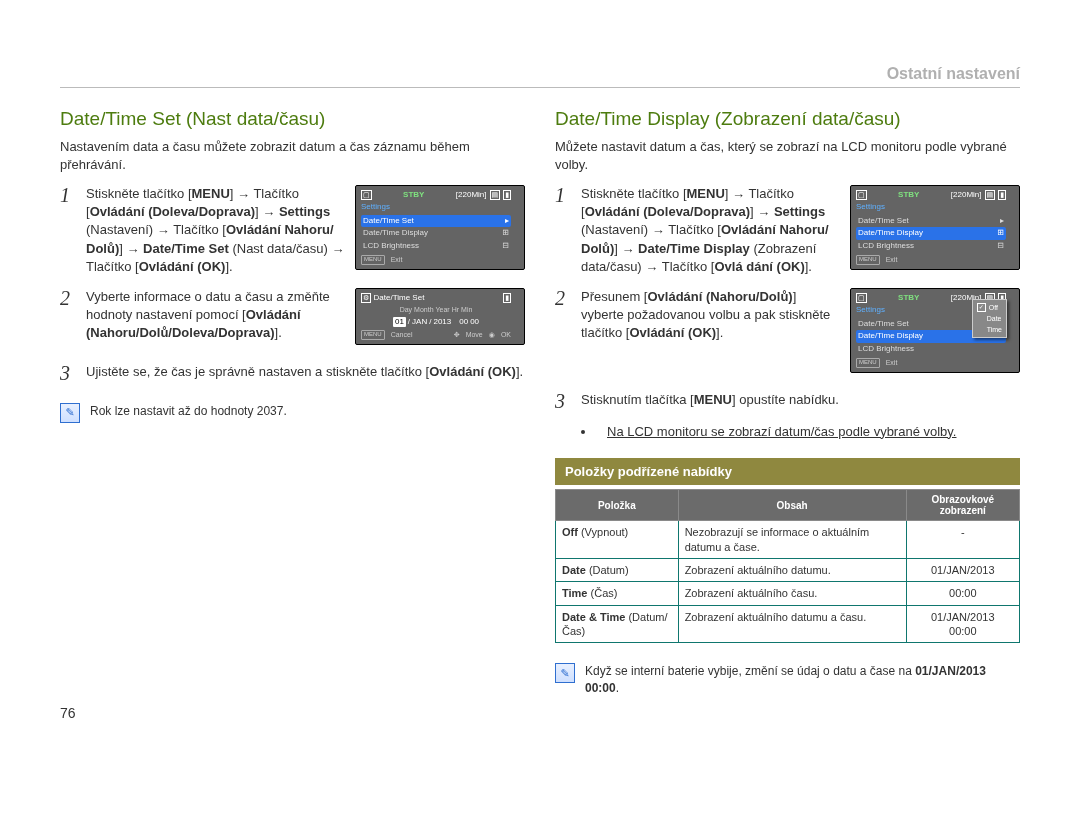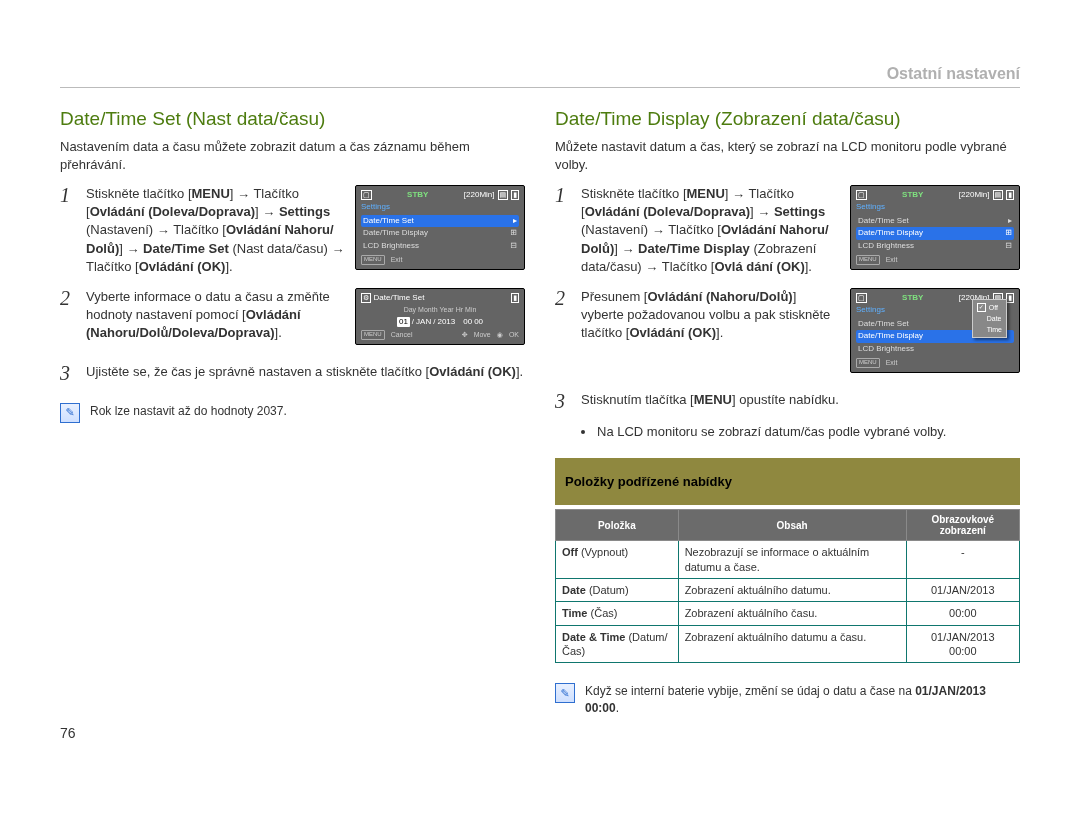--- a/index.html
+++ b/index.html
@@ -70,21 +70,21 @@
     width: 170px;
     flex-shrink: 0;
   }
   
   .panel {
     border: 1px solid #000;
     background: #646464;
     color: #fff;
     font-size: 8px;
     line-height: 1.3;
-    padding: 4px 5px 4px 5px;
+    padding: 4px 13px 4px 5px;
     margin-bottom: 6px;
     border-radius: 2px;
   }
   .panel-top {
     display: flex;
     justify-content: space-between;
     align-items: center;
     margin-bottom: 2px;
   }
   .panel-top .stby { color: #7fe07f; font-weight: bold; }
@@ -177,23 +177,24 @@
     width: 7px;
     height: 7px;
     display: inline-flex;
     align-items: center;
     justify-content: center;
     font-size: 6px;
     border: 1px solid #fff;
   }
   .bullet-note {
     display: flex;
-    gap: 12px;
+    gap: 22px;
     margin: 4px 0 10px 26px;
     line-height: 1.35;
+    text-decoration: underline;
   }
   .bullet-dot {
     width: 4px; height: 4px; border-radius: 50%; background: #333; margin-top: 7px; flex-shrink: 0;
   }
   .note-row {
     display: flex;
     gap: 10px;
     align-items: flex-start;
     margin-top: 20px;
   }
@@ -205,23 +206,23 @@
     font-size: 11px;
     display: flex;
     align-items: center;
     justify-content: center;
     flex-shrink: 0;
     background: linear-gradient(#e8f0ff,#cfe0ff);
   }
   .note-row .txt { font-size: 12px; line-height: 1.4; }
   .subhead {
     background: #8f883f;
-    color: #000000;
+    color: #ffffff;
     font-weight: bold;
-    padding: 16px 10px;
+    padding: 6px 10px;
     margin: 18px 0 0 0;
     font-size: 13px;
   }
   table.subtable {
     width: 100%;
     border-collapse: collapse;
     font-size: 11px;
     margin-top: 4px;
   }
   table.subtable th {

